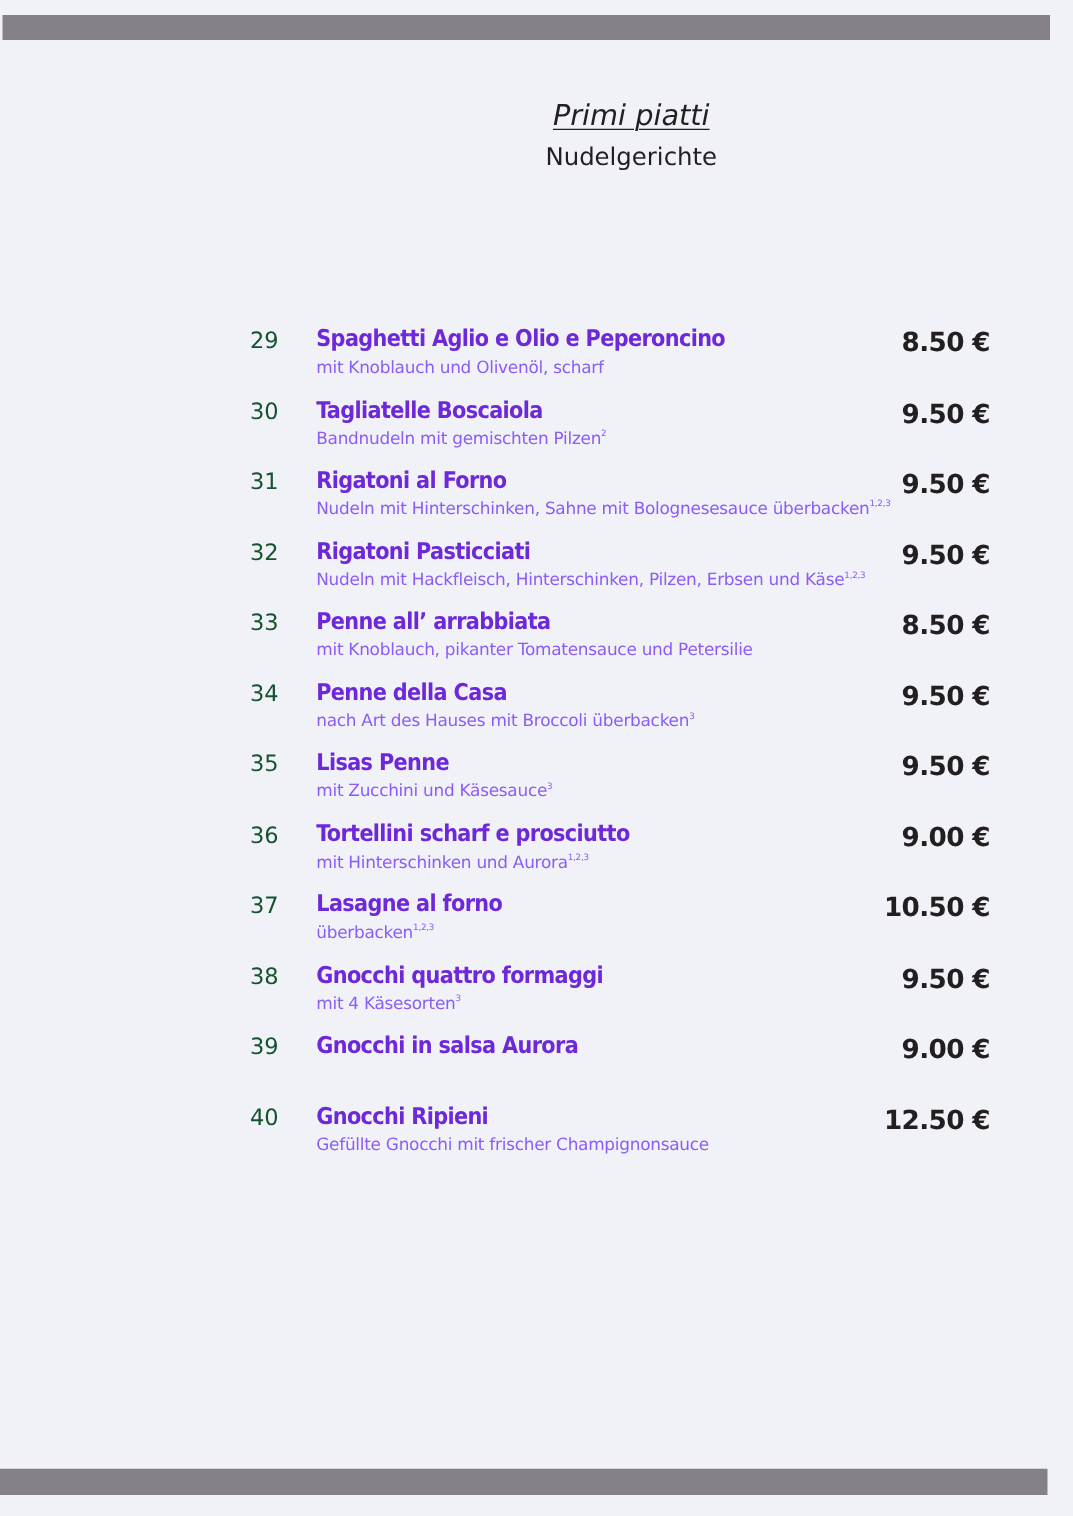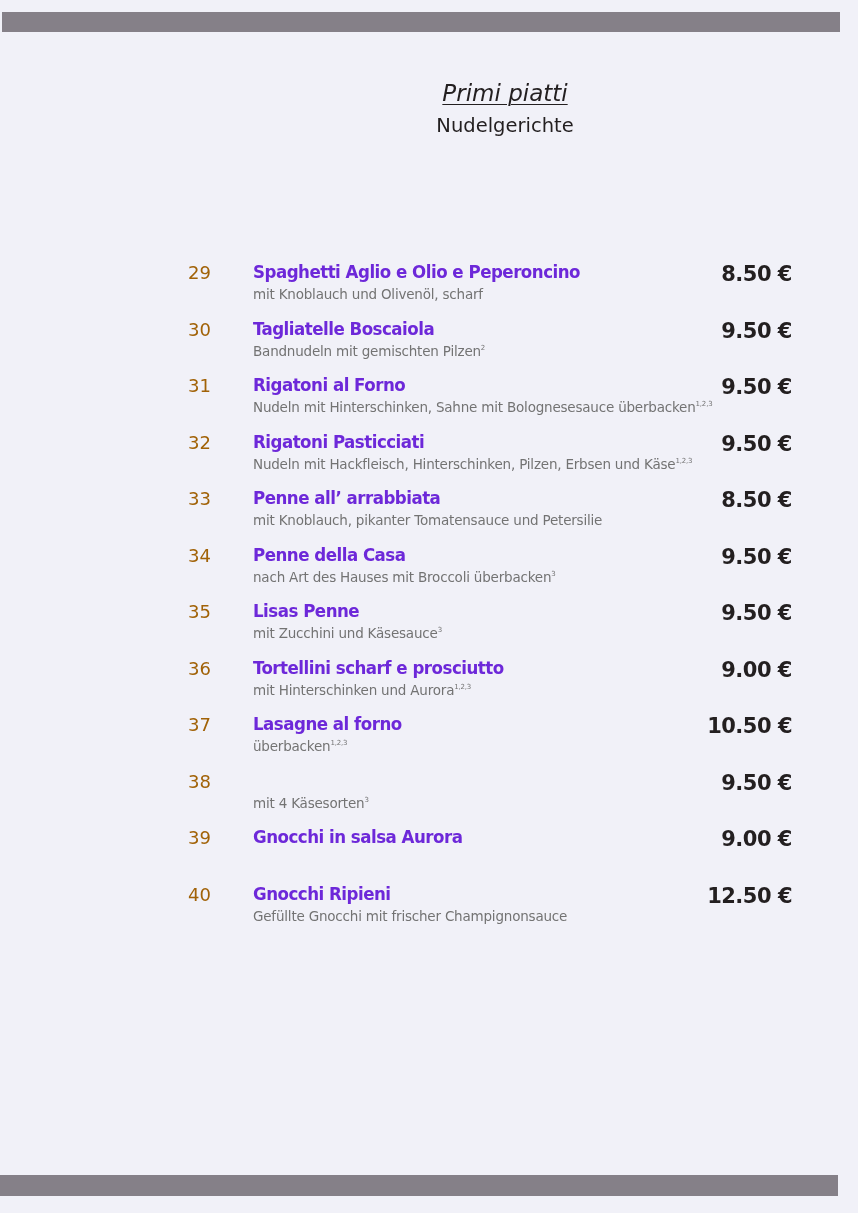--- a/index.html
+++ b/index.html
@@ -53,43 +53,43 @@
       width: 858px;
     }
     .item {
       position: absolute;
       left: 0;
       width: 858px;
       height: 56px;
     }
     .num {
       position: absolute;
-      left: 188px;
+      left: 200px;
       top: 2px;
       font-size: 18px;
-      color: #a16207;
+      color: #14532d;
       font-family: "DejaVu Sans", sans-serif;
     }
     .name {
       position: absolute;
       left: 253px;
       top: 1px;
       font-size: 18.5px;
       font-weight: bold;
       letter-spacing: -0.5px;
       color: #6d28d9;
       white-space: nowrap;
       font-family: "DejaVu Sans Condensed", "DejaVu Sans", sans-serif;
     }
     .desc {
       position: absolute;
       left: 253px;
       top: 26px;
       font-size: 13.5px;
-      color: #737373;
+      color: #8b5cf6;
       white-space: nowrap;
       letter-spacing: -0.2px;
       font-family: "DejaVu Sans", sans-serif;
     }
     .desc sup {
       font-size: 7px;
       vertical-align: 6px;
       line-height: 0;
     }
     .price {
@@ -162,20 +162,21 @@
     <span class="price">9.00 €</span>
   </div>
   <div class="item" style="top:452px">
     <span class="num">37</span>
     <span class="name">Lasagne al forno</span>
     <span class="desc"><span>überbacken</span><sup>1,2,3</sup></span>
     <span class="price">10.50 €</span>
   </div>
   <div class="item" style="top:508.5px">
     <span class="num">38</span>
+    <span class="name">Gnocchi quattro formaggi</span>
     <span class="desc"><span>mit 4 Käsesorten</span><sup>3</sup></span>
     <span class="price">9.50 €</span>
   </div>
   <div class="item" style="top:565px">
     <span class="num">39</span>
     <span class="name">Gnocchi in salsa Aurora</span>
     <span class="price">9.00 €</span>
   </div>
   <div class="item" style="top:621.5px">
     <span class="num">40</span>

